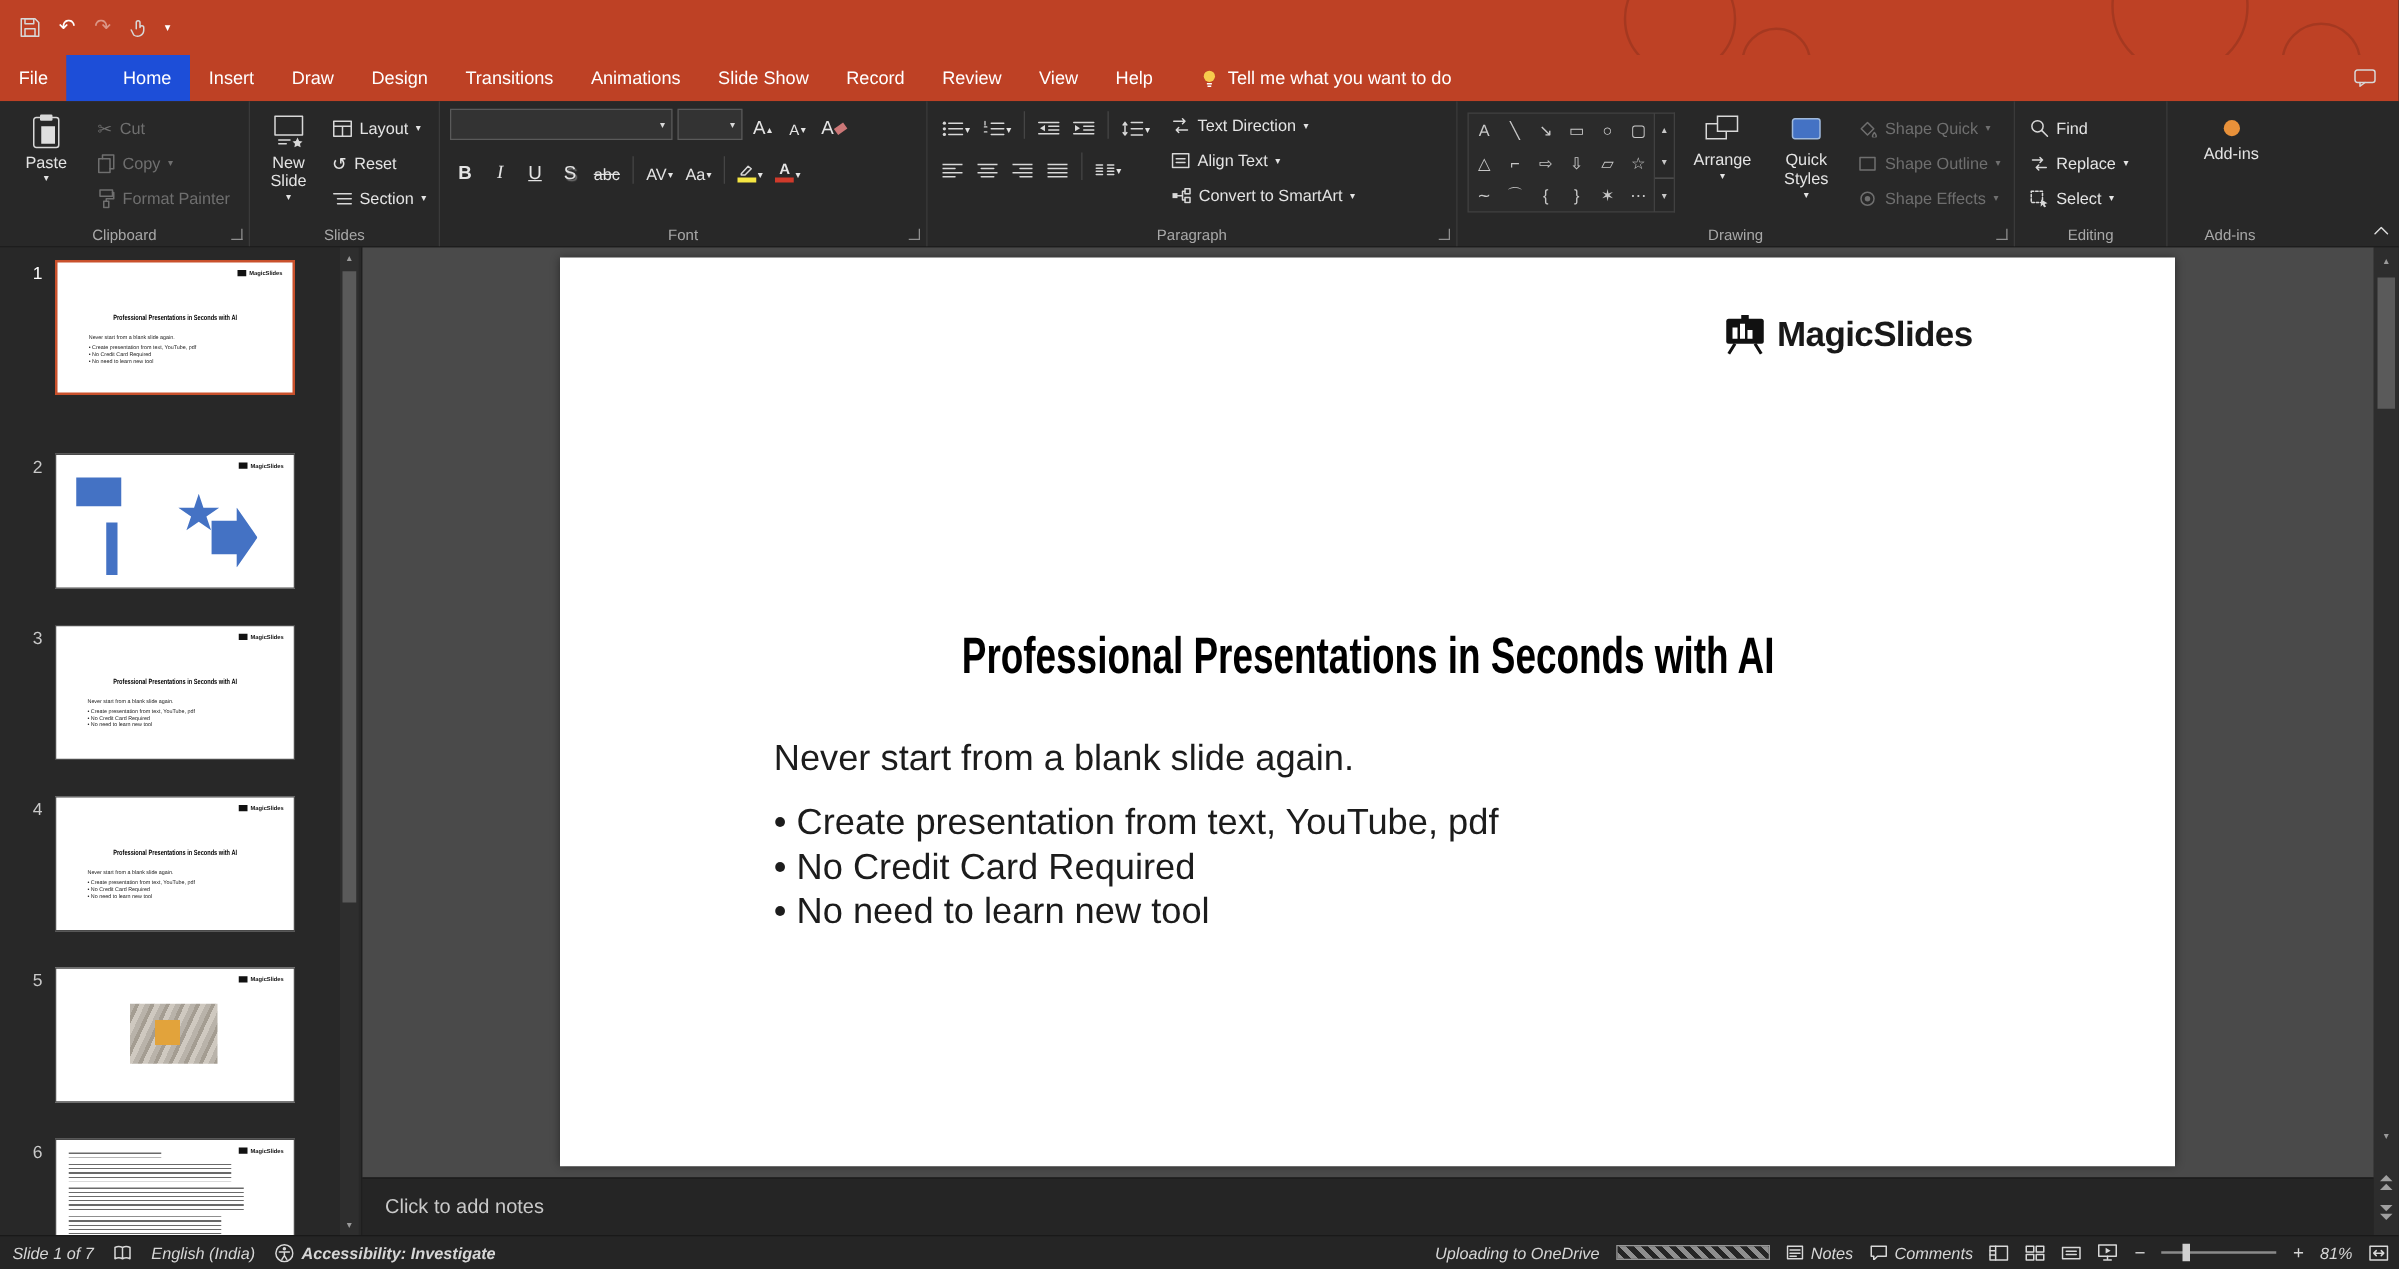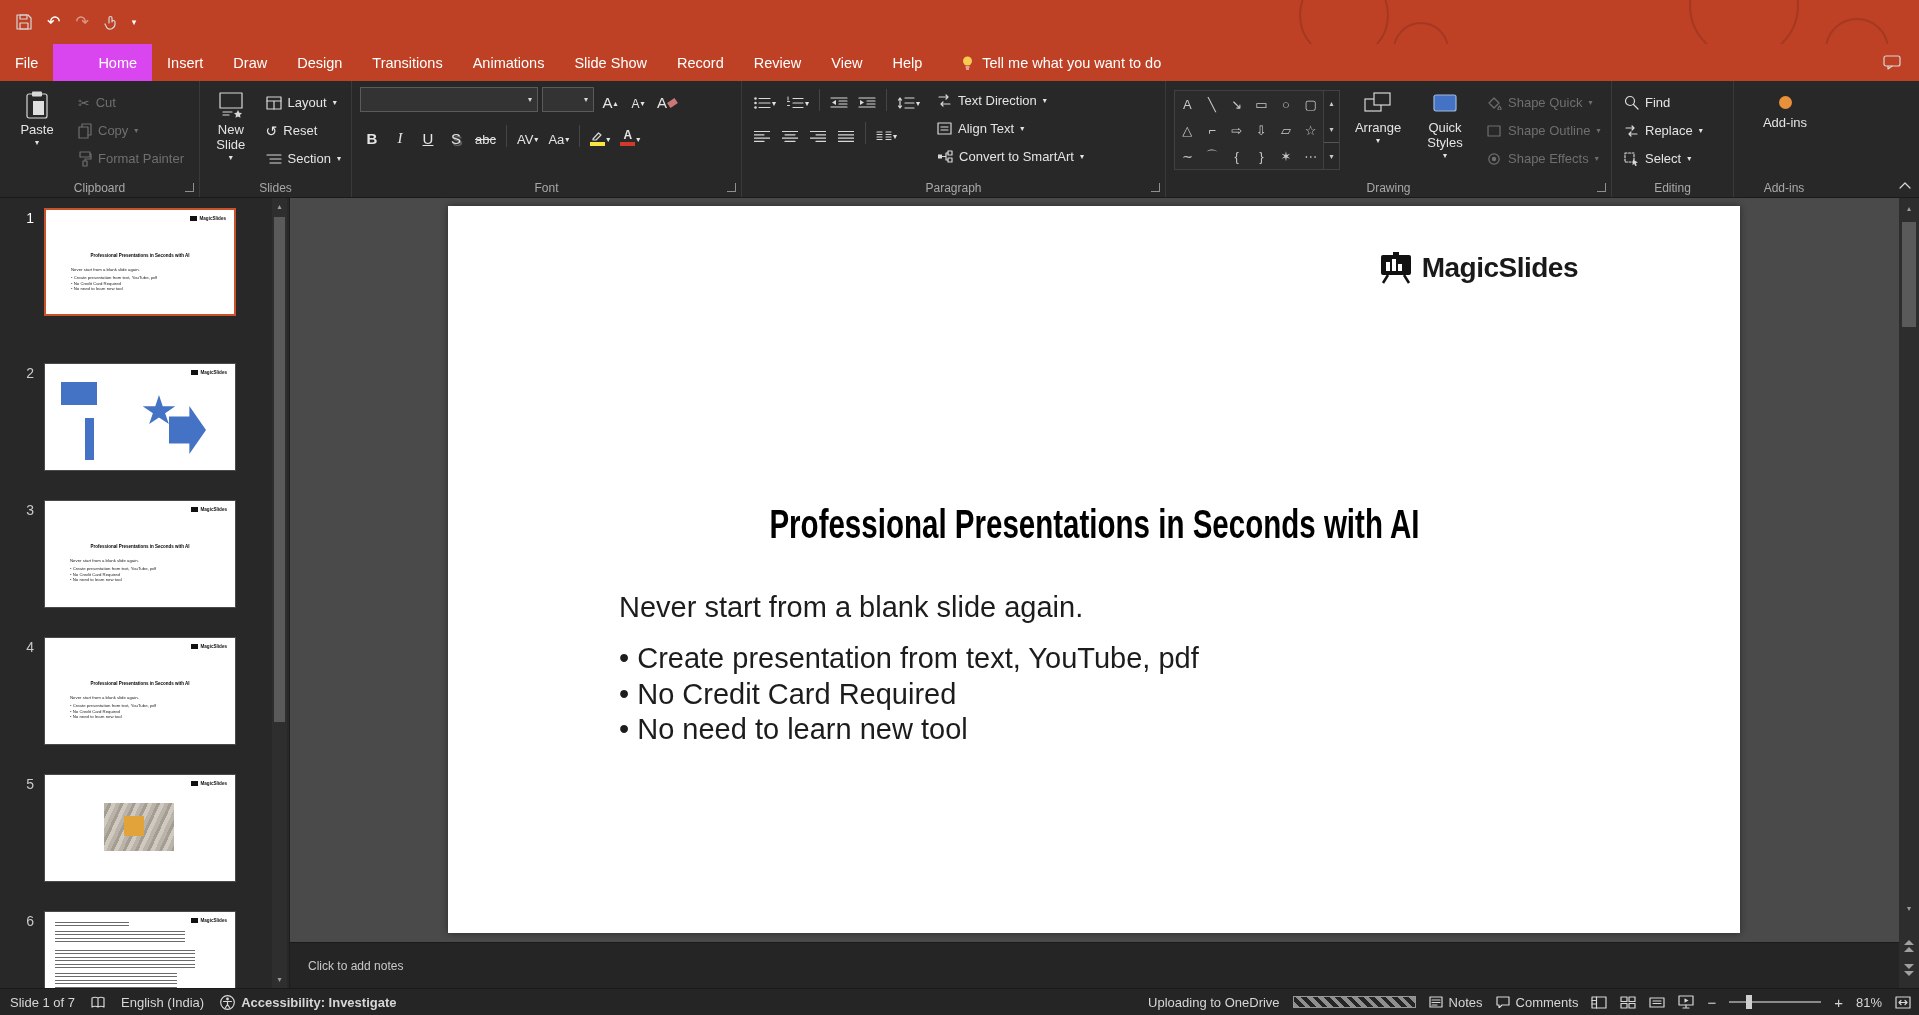--- a/index.html
+++ b/index.html
@@ -16,21 +16,21 @@
 #tb-title{position:absolute;left:0;right:0;text-align:center;color:#fff;font-size:15px;z-index:1;}
 .tb-right{position:absolute;right:0;top:0;height:44px;display:flex;align-items:center;z-index:2;}
 .user-name{color:#fff;font-size:13px;margin-right:10px;}
 .avatar{width:27px;height:27px;border-radius:50%;background:#C9CCCE;color:#4a4a4a;font-weight:bold;font-size:11px;display:flex;align-items:center;justify-content:center;margin-right:18px;}
 .win-btn{width:57px;height:44px;display:flex;align-items:center;justify-content:center;color:#fff;font-size:15px;}
 .rdo{width:40px;}
 
 
 #menubar{position:absolute;left:0;top:44px;width:100%;height:37px;background:#BE4125;display:flex;align-items:stretch;}
 .mtab{display:flex;align-items:center;padding:0 15px;color:#fff;font-size:14.5px;}
-.mtab.selected{background:#d946ef;padding-left:45px;}
+.mtab.selected{background:#1d4ed8;padding-left:45px;}
 .tellme{display:flex;align-items:center;gap:8px;margin-left:24px;color:#fff;font-size:14.5px;}
 #menu-comment{margin-left:auto;display:flex;align-items:center;padding:0 18px;}
 
 
 #ribbon{position:absolute;left:0;top:81px;width:100%;height:117px;background:#282828;border-bottom:1px solid #1a1a1a;display:flex;}
 .rgroup{position:relative;height:100%;border-right:1px solid #3a3a3a;padding:5px 6px 18px 8px;flex:none;}
 .rgroup-label{position:absolute;left:0;right:0;bottom:2px;text-align:center;font-size:12px;color:#A8A8A8;}
 .launcher{position:absolute;right:5px;bottom:5px;width:9px;height:9px;border-right:1.5px solid #8F8F8F;border-bottom:1.5px solid #8F8F8F;}
 .gcontent{display:flex;gap:8px;height:94px;}
 .bigbtn{display:flex;flex-direction:column;align-items:center;gap:2px;color:#E4E4E4;font-size:13px;text-align:center;padding-top:4px;}
@@ -107,39 +107,39 @@
 #canvas{position:relative;width:100%;height:744px;background:#4A4A4A;overflow:hidden;}
 #slide{position:absolute;left:158px;top:8px;width:1292px;height:727px;background:#fff;box-shadow:0 0 7px rgba(0,0,0,.45);}
 .slide-logo{position:absolute;top:46px;right:162px;display:flex;align-items:center;gap:8px;}
 .logo-text{font-size:28px;font-weight:bold;color:#191919;letter-spacing:-.5px;}
 .slide-title{position:absolute;top:295px;left:0;right:0;text-align:center;font-size:41px;font-weight:bold;color:#000;white-space:nowrap;}
 .slide-title span{display:inline-block;transform:scaleX(.72);}
 .slide-body{position:absolute;left:171px;top:385px;color:#1c1c1c;font-size:29px;}
 .slide-sub{margin-bottom:17px;}
 .bullet{line-height:35.5px;}
 #notesbar{width:100%;height:46px;background:#252525;border-top:1px solid #1b1b1b;display:flex;align-items:center;position:relative;}
-#notesbar .notes-text{margin-left:18px;font-size:12px;color:#C9C9C9;}
+#notesbar .notes-text{margin-left:18px;font-size:16px;color:#C9C9C9;}
 .notes-splitter{position:absolute;top:0;left:0;right:0;height:4px;}
 
 #rightrail{width:20px;height:790px;background:#2D2D2D;position:relative;flex:none;}
 #rightrail .sarr{height:20px;}
 .railthumb{position:absolute;left:3px;right:3px;top:24px;height:105px;background:#5A5A5A;}
 .raildown{position:absolute;left:0;right:0;top:700px;}
 .chev2{position:absolute;left:0;right:0;display:flex;flex-direction:column;align-items:center;gap:2px;}
 .chev2 i{width:0;height:0;border-left:5px solid transparent;border-right:5px solid transparent;display:block;}
 .chev-up{top:742px;}
 .chev-up i{border-bottom:5px solid #A0A0A0;}
 .chev-down{top:766px;}
 .chev-down i{border-top:5px solid #A0A0A0;}
 
 
 #statusbar{position:absolute;left:0;top:988px;width:100%;height:27px;background:#252525;border-top:1px solid #191919;display:flex;align-items:center;justify-content:space-between;font-size:13px;color:#D6D6D6;}
 .sb-left{display:flex;align-items:center;gap:16px;padding-left:10px;}
 .sb-right{display:flex;align-items:center;gap:13px;padding-right:8px;}
-.sb-item{display:flex;align-items:center;gap:6px;white-space:nowrap;}
+.sb-item{display:flex;align-items:center;gap:6px;white-space:nowrap;font-style:italic;}
 .sb-strong{font-weight:bold;}
 .hatch{width:123px;height:12px;border:1px solid #979797;background:repeating-linear-gradient(45deg,#8f8f8f 0 4px,transparent 4px 8px);}
 .zoomtrack{position:relative;width:92px;height:2px;background:#8a8a8a;}
 .zoomhandle{position:absolute;left:18%;top:-6px;width:6px;height:14px;background:#CFCFCF;}
 .zsign{font-size:15px;color:#D6D6D6;}
 </style>
 </head>
 <body>
 
 <div id="app">

